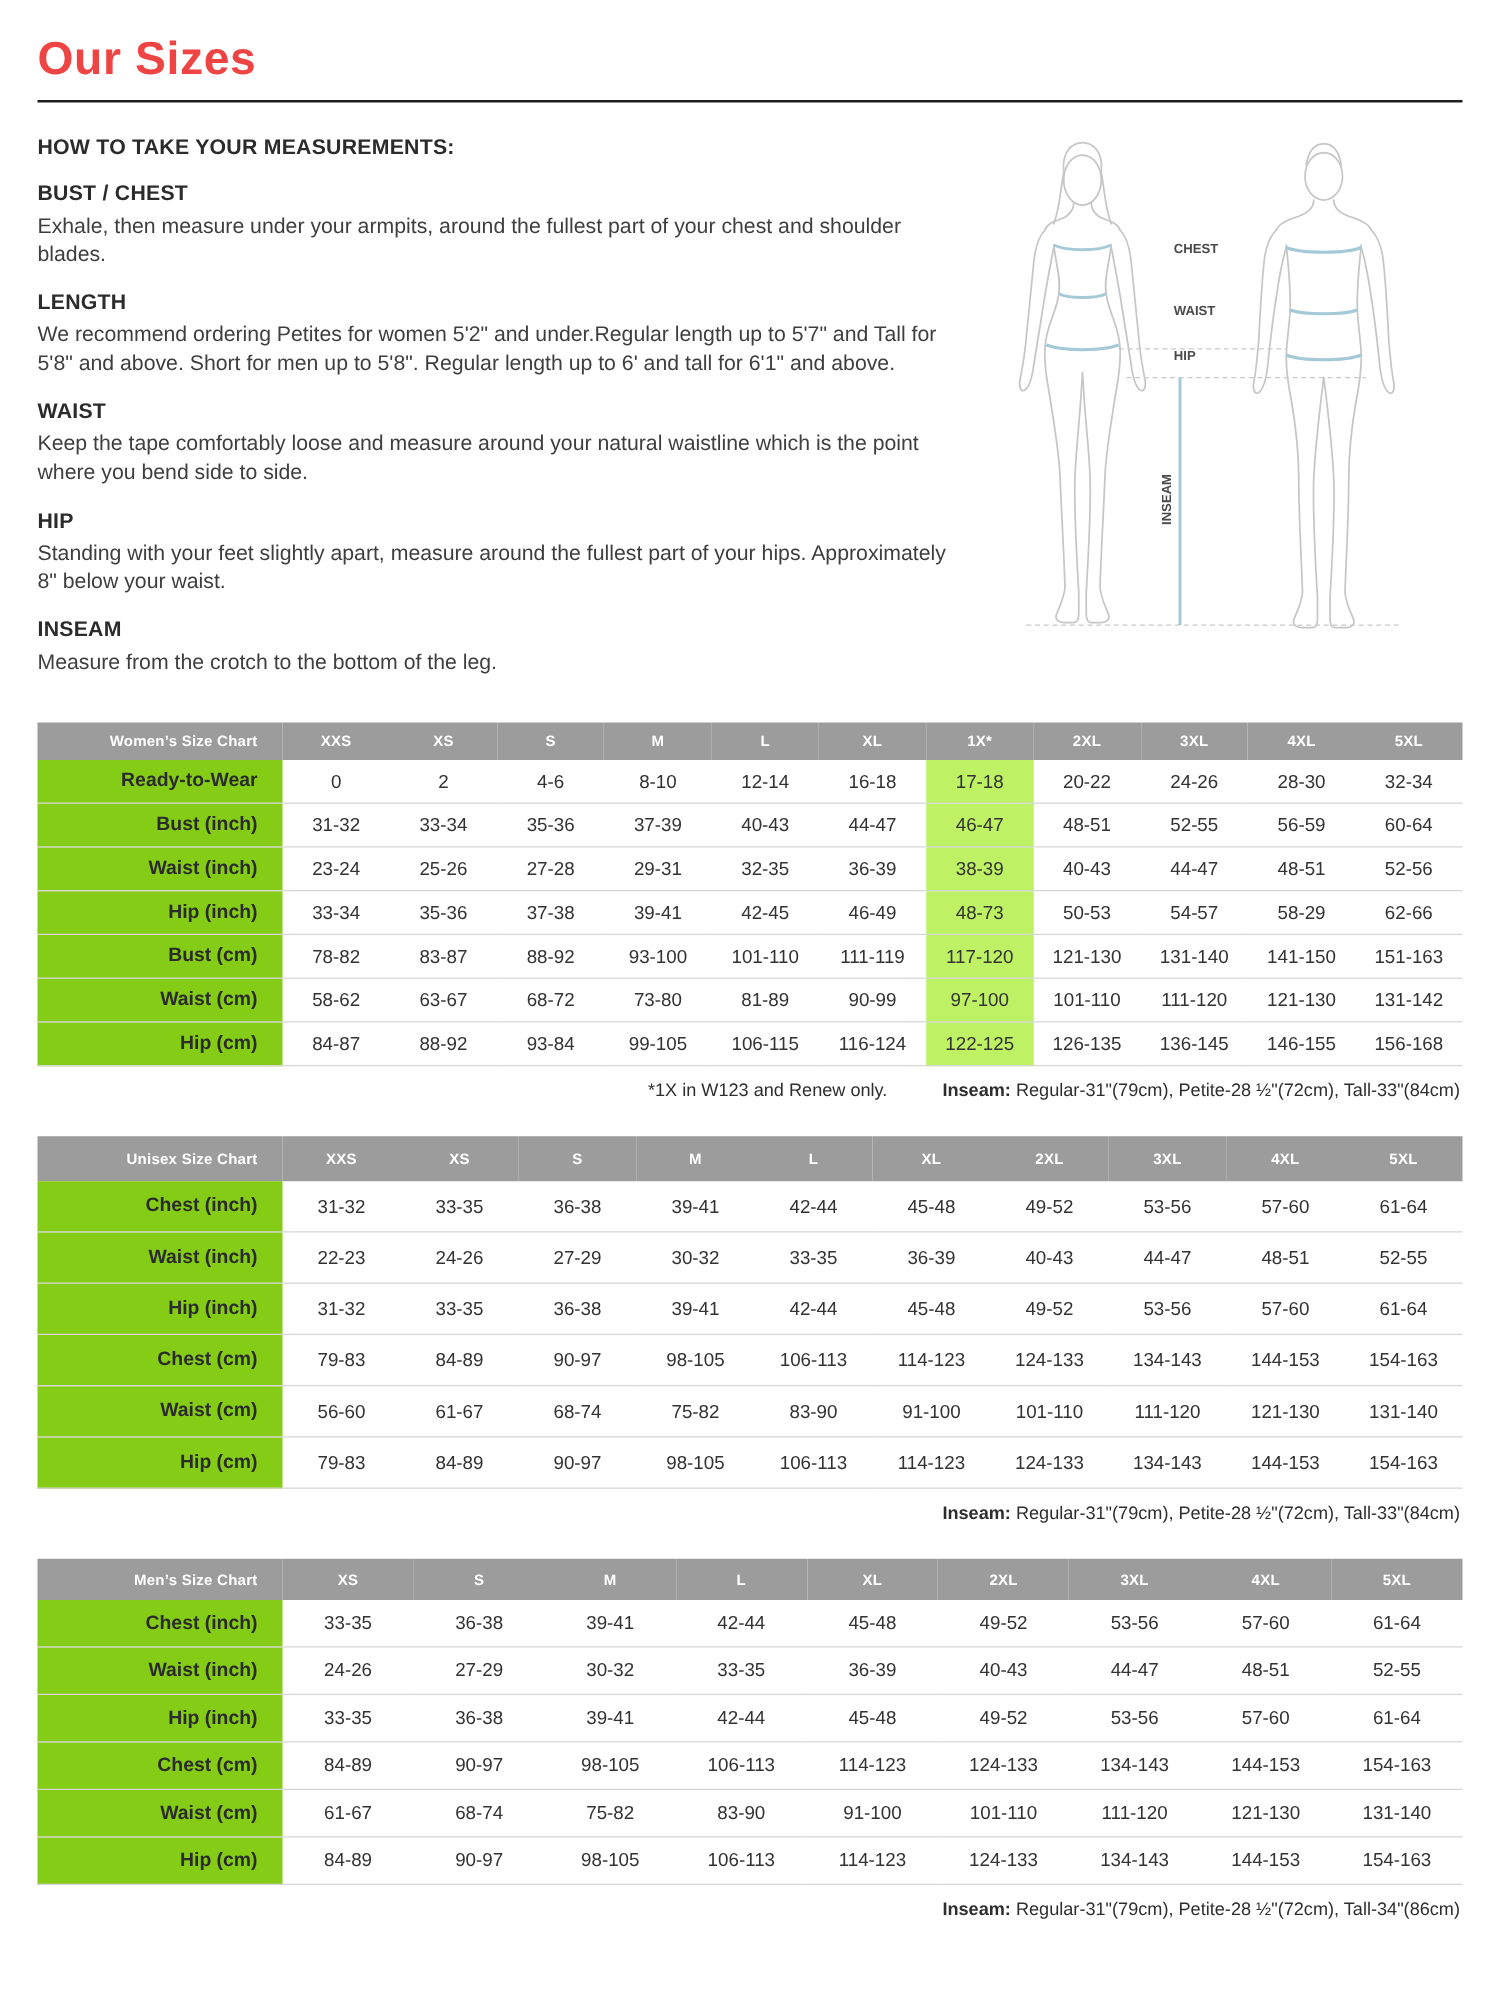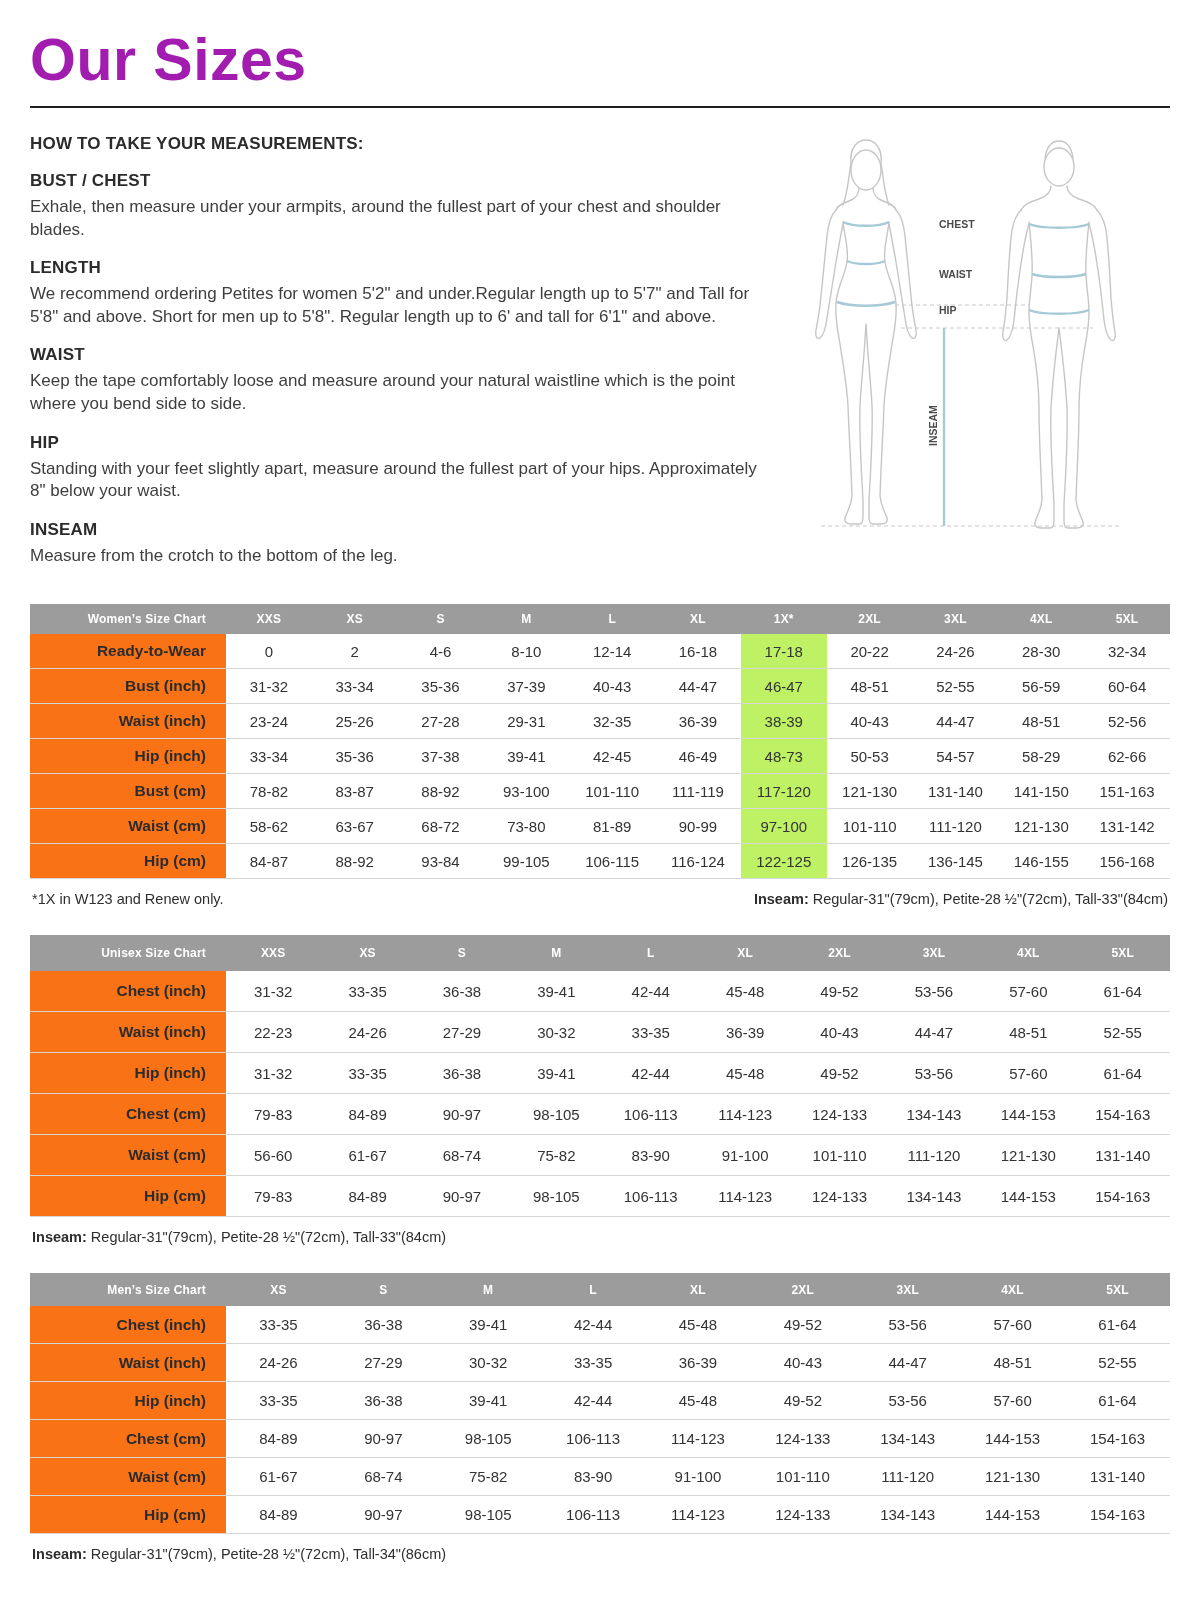--- a/index.html
+++ b/index.html
@@ -5,21 +5,21 @@
   * { margin:0; padding:0; box-sizing:border-box; }
   html,body { background:#ffffff; }
   body {
     width:1200px; height:1600px; overflow:hidden;
     font-family:"Liberation Sans", sans-serif;
     color:#2f2f2f;
   }
   .page { padding:26px 30px 0; }
 
   
-  h1 { font-size:59px; font-weight:800; letter-spacing:0.5px; color:#a21caf; }
+  h1 { font-size:37px; font-weight:800; letter-spacing:0.5px; color:#ef4444; }
   .title-rule { border-top:2px solid #1f1f1f; margin-top:12px; }
 
   
   .top-row { position:relative; margin-top:26px; height:462px; }
   .instructions { width:735px; }
   .instructions h2 { font-size:17px; font-weight:700; color:#2b2b2b; letter-spacing:0.2px; }
   .m-section { margin-top:17px; }
   .m-section h3 { font-size:17px; font-weight:700; color:#2b2b2b; margin-bottom:5px; letter-spacing:0.2px; }
   .m-section p { font-size:17px; line-height:1.33; color:#3e3e3e; }
   .diagram { position:absolute; top:0; right:4px; width:385px; height:462px; }
@@ -29,31 +29,31 @@
   .size-table { width:100%; border-collapse:collapse; table-layout:fixed; }
   .size-table th:first-child { width:196px; }
   .size-table thead th {
     background:#9c9c9c; color:#ffffff; font-weight:700; font-size:12px;
     text-align:center; letter-spacing:0.2px;
   }
   .size-table thead th.tbl-title { text-align:right; padding-right:20px; }
   .size-table tbody tr { border-bottom:1px solid #d6d6d6; }
   .size-table th.row-label {
     text-align:right; padding-right:20px; font-weight:700;
-    font-size:15.5px; color:#2b2b2b; background:#f97316;margin-top:32px;
+    font-size:15.5px; color:#2b2b2b; background:#84cc16;margin-top:32px;
   }
   .size-table td { text-align:center; font-size:15px; color:#333; }
   .size-table td.hl { background:#bef264; }
 
   .t0 .size-table th, .t0 .size-table td { padding-top:8px;   padding-bottom:8px; }
   .t1 .size-table th, .t1 .size-table td { padding-top:11px;  padding-bottom:11px; }
   .t2 .size-table th, .t2 .size-table td { padding-top:9.5px; padding-bottom:9.5px; }
 
   .footnote-row {
-    display:flex; justify-content:space-between; gap:80px;
+    display:flex; justify-content:flex-end; gap:44px;
     font-size:14.5px; color:#2e2e2e; margin:12px 2px 28px;
   }
   .footnote-row b { font-weight:700; }
 </style>
 </head>
 <body>
 
 <div class="page">
 
   <header>

